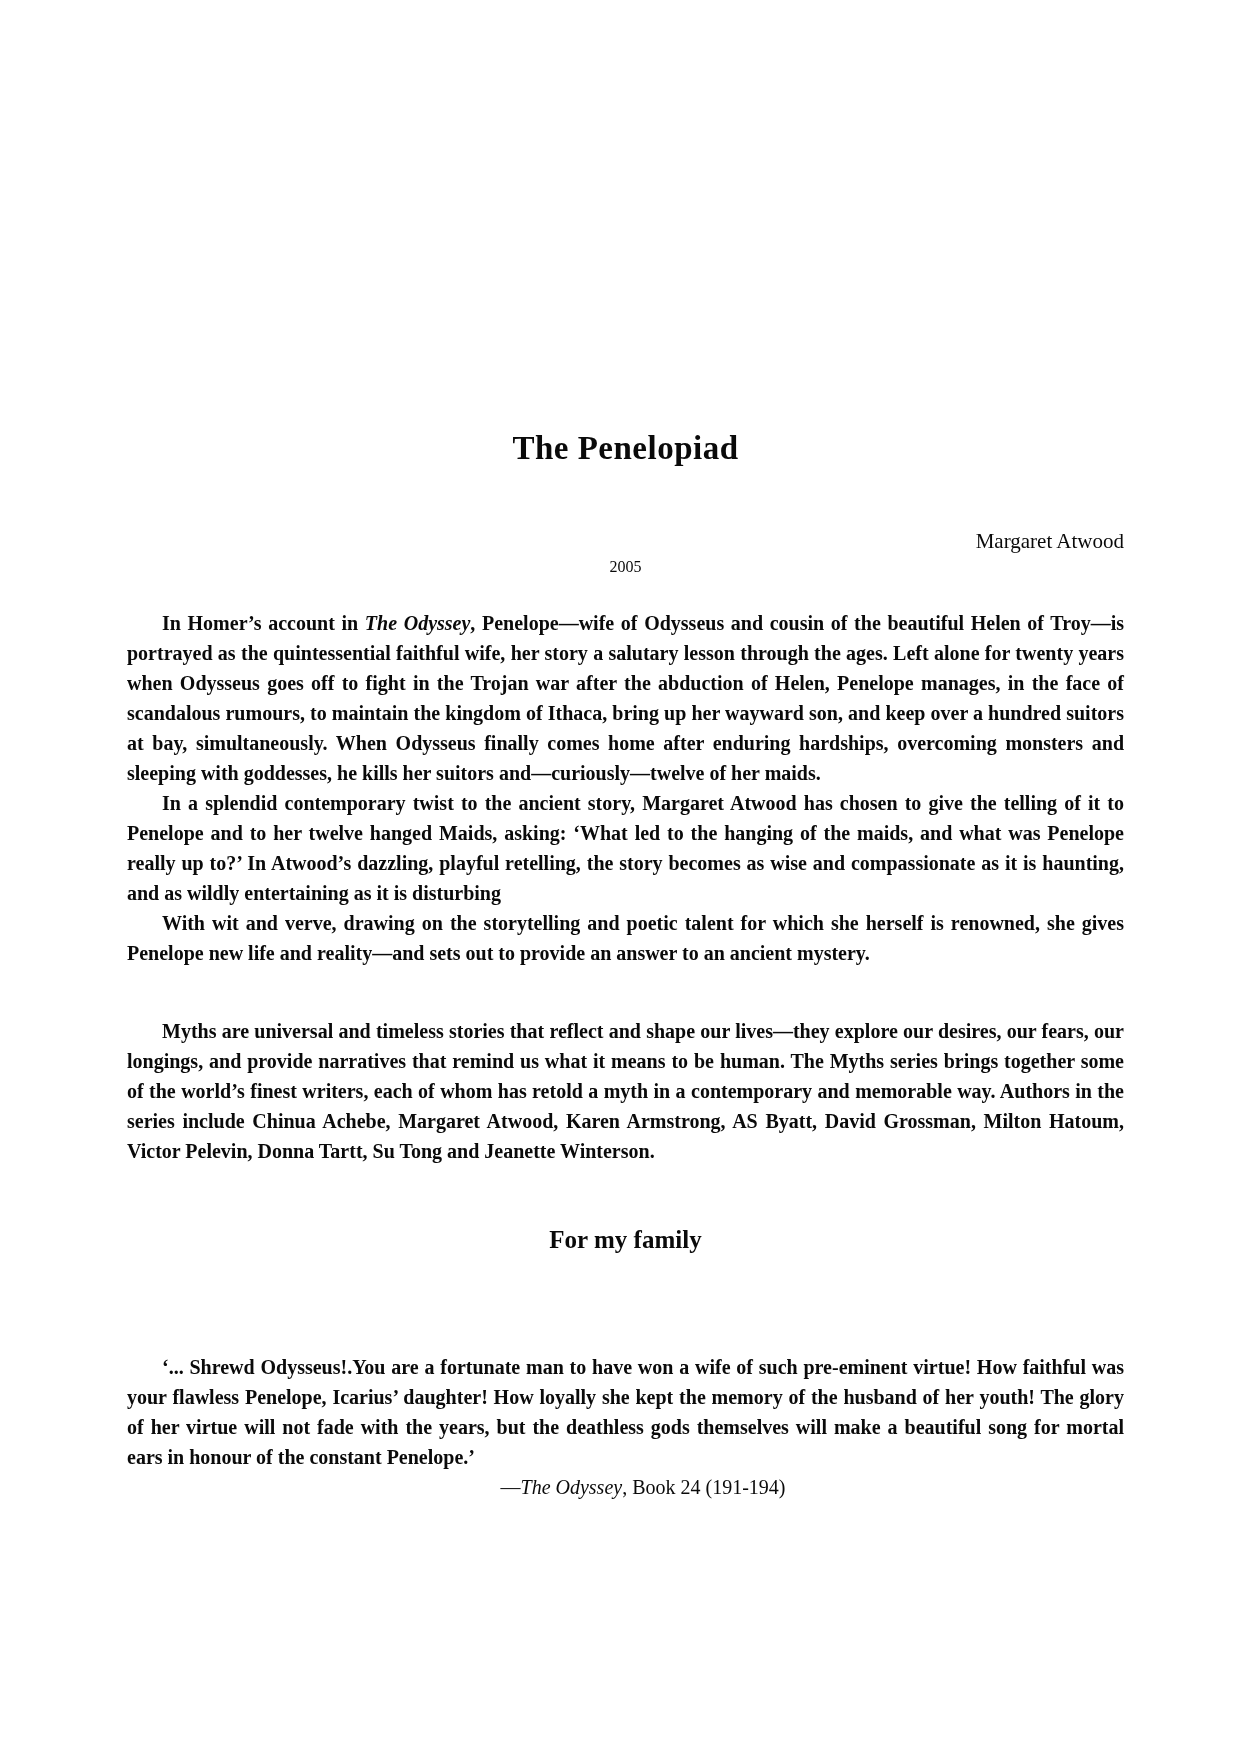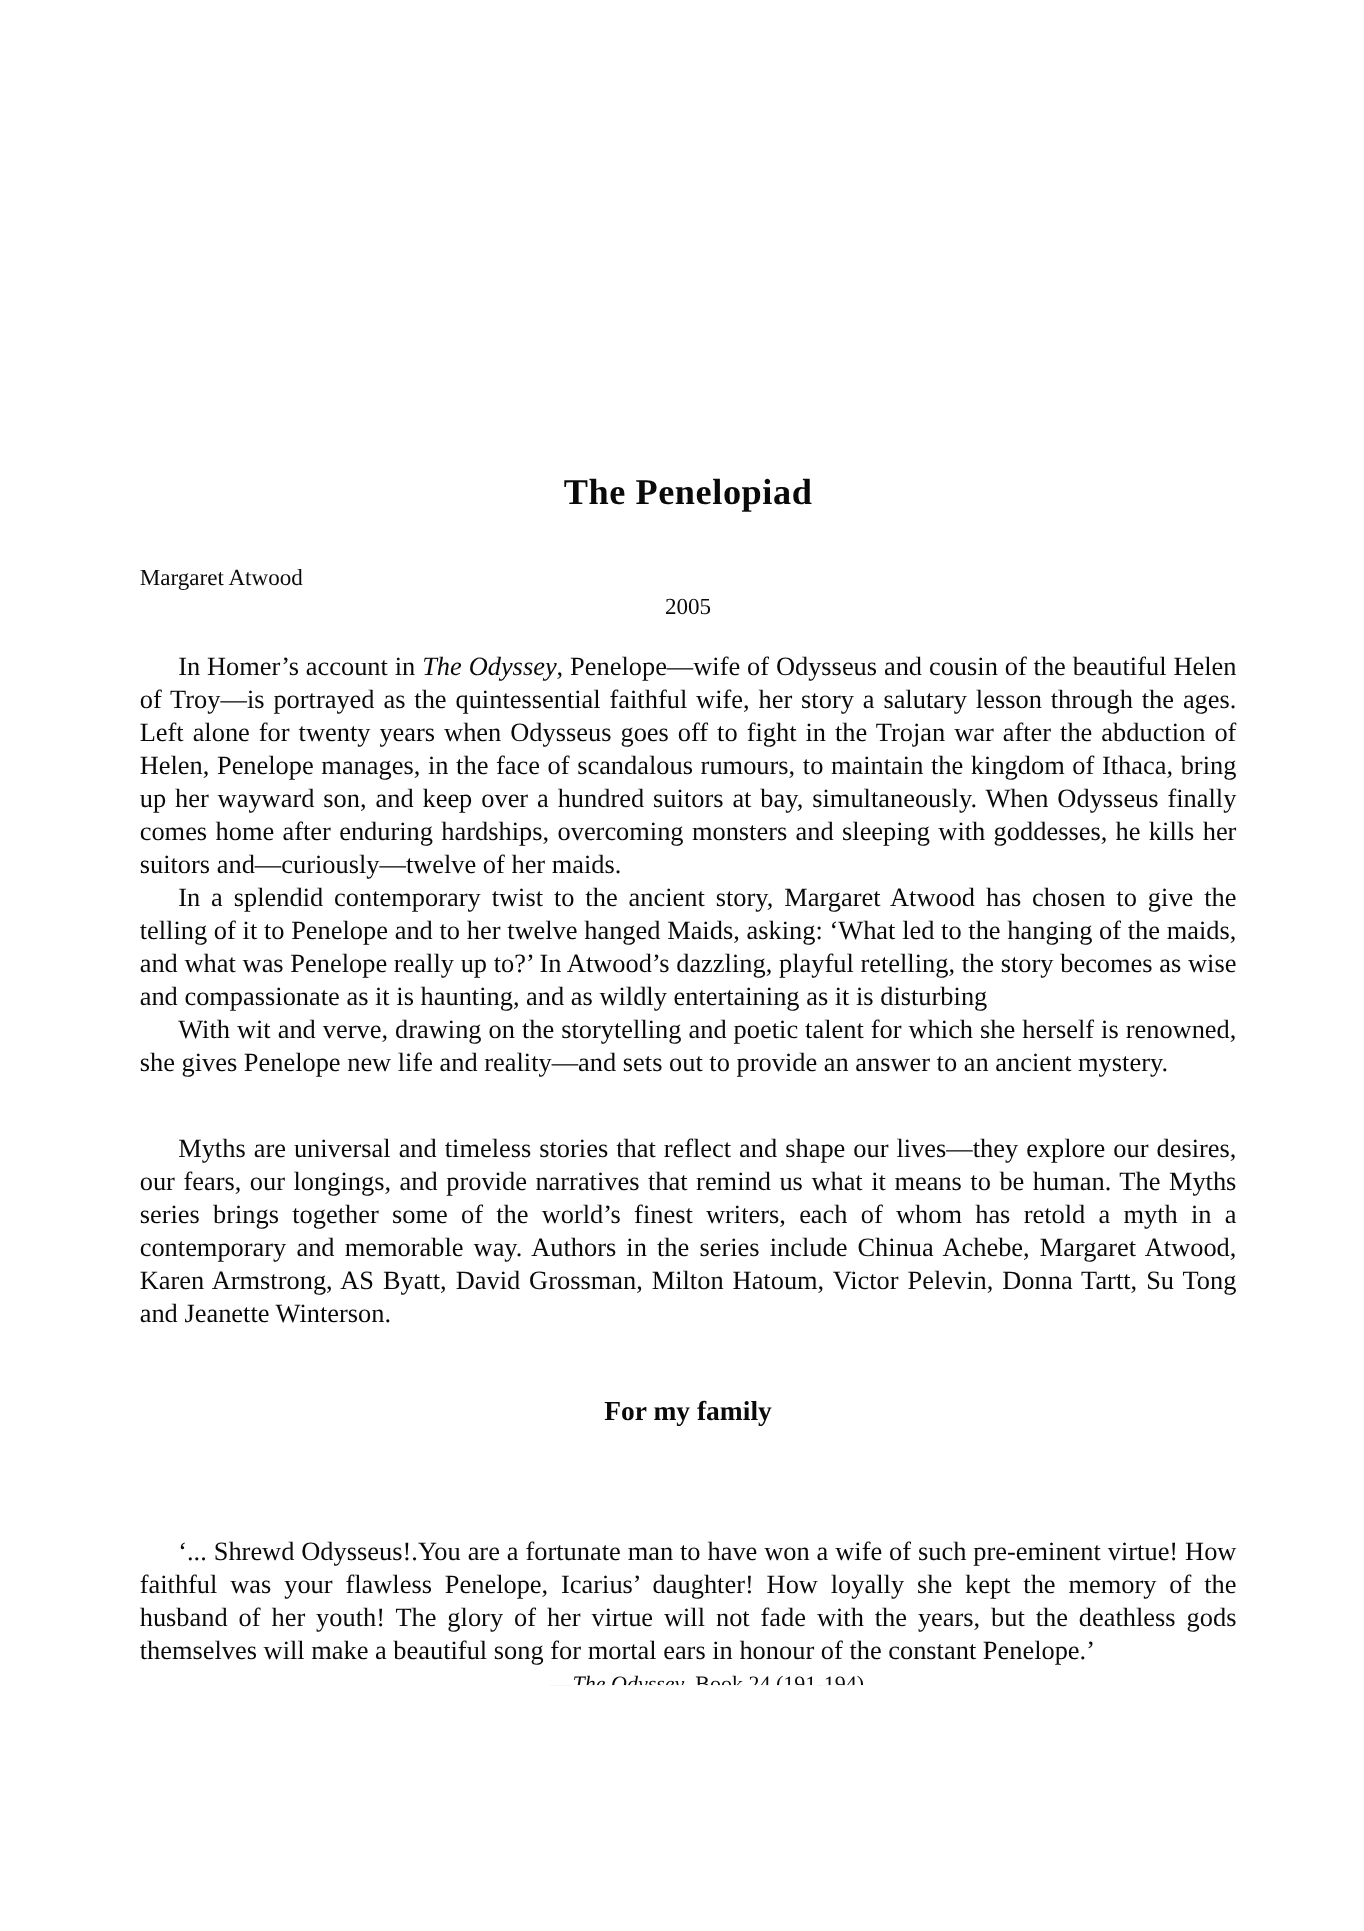--- a/index.html
+++ b/index.html
@@ -21,43 +21,44 @@
   .book-title {
     margin: 0;
     padding-top: 428px;
     font-size: 33px;
     line-height: 40px;
     font-weight: bold;
     text-align: center;
     letter-spacing: 0.5px;
   }
   .book-author {
-    margin-top: 44px;
+    margin-top: 60px;
     font-size: 21px;
     line-height: 26px;
-    text-align: left;
+    text-align: right;
   }
   .book-year {
     margin-top: 0;
-    font-size: 21px;
+    font-size: 16px;
     line-height: 26px;
     text-align: center;
   }
   .isbn-line {
     margin: 36px 0 0 0;
     font-size: 20px;
     line-height: 26px;
     text-indent: 35px;
   }
   .body-para {
     margin: 0;
-    font-size: 24px;
+    font-size: 20px;
     line-height: 30px;
     text-align: justify;
     text-indent: 35px;
+    font-weight: bold;
   }
   .first-body-para {
     margin-top: 28px;
   }
   .series-para {
     margin-top: 48px;
   }
   .dedication {
     margin: 58px 0 0 0;
     font-size: 25px;

